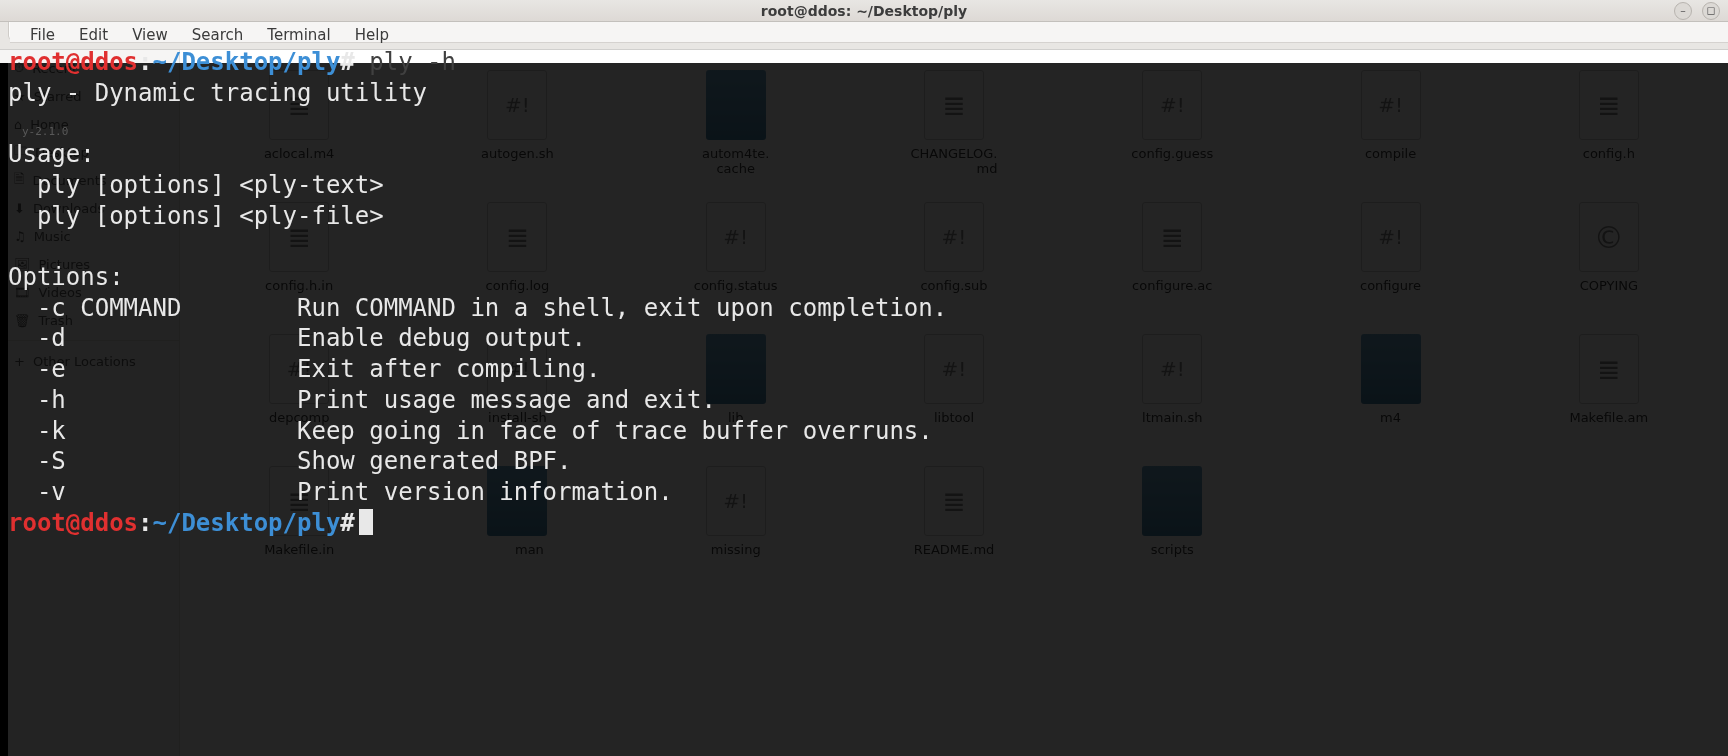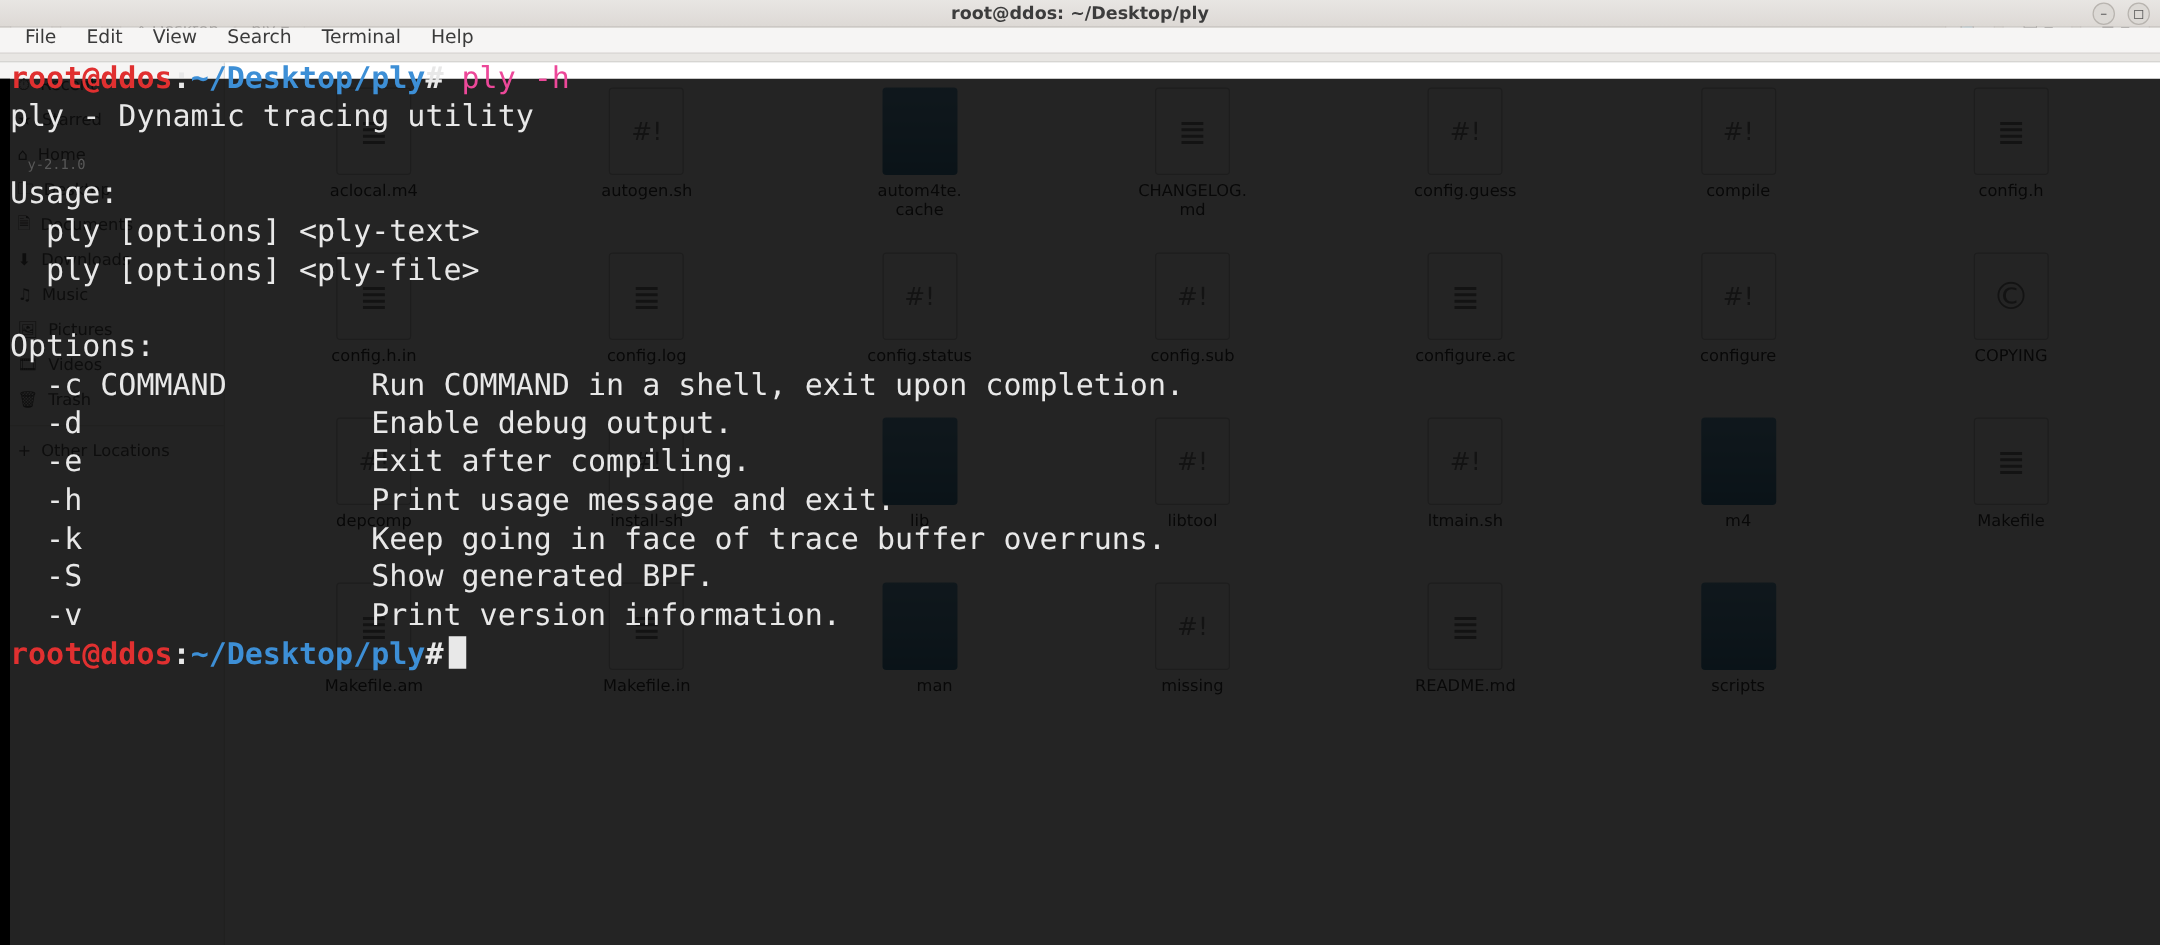--- a/index.html
+++ b/index.html
@@ -132,44 +132,45 @@
 .term-tc-btn {
   width: 18px; height: 18px; border-radius: 50%;
   background: #dcd9d5; border: 1px solid #b8b4af;
   display:flex; align-items:center; justify-content:center;
   font-size:11px; color:#555;
 }
 .term-menubar {
   height: 21px;
   background: #f6f5f4;
   border-bottom: 1px solid #d5d2cf;
-  display: flex; align-items: flex-end;
+  display: flex; align-items: flex-start;
   padding-left: 10px;
   gap: 4px;
+  margin-left: 10px;
 }
 .term-menu-item {
   padding: 4px 10px;
   font-size: 15px; color: #3b3b3b;
 }
 .term-body {
   background: rgba(10,10,10,0.0); 
   padding: 4px 8px 12px 8px;
   font-family: "DejaVu Sans Mono", "Liberation Mono", monospace;
   font-size: 24px;
   line-height: 1.28;
   color: #e8e8e8;
   position: relative;
 }
 .pr-user { color: #e03030; font-weight: bold; }
 .pr-at   { color: #e03030; font-weight: bold; }
 .pr-host { color: #e03030; font-weight: bold; }
 .pr-colon{ color: #e8e8e8; font-weight: bold; }
 .pr-path { color: #3d8fd6; font-weight: bold; }
 .pr-hash { color: #e8e8e8; font-weight: bold; }
-.cmd     { color: #ec4899; }
+.cmd     { color: #404040; }
 .cursor {
   display: inline-block;
   width: 14px; height: 26px;
   background: #e8e8e8;
   vertical-align: -4px;
   margin-left: 4px;
 }
 pre { font-family: inherit; white-space: pre; }
 
 .left-gutter {
@@ -257,21 +258,21 @@
           <div class="fm-file-icon script"></div>
           <div style="white-space: pre-line;">autogen.sh</div>
         </div>
         <div class="fm-file">
           <div class="fm-file-icon folder"></div>
           <div style="white-space: pre-line;">autom4te.
 cache</div>
         </div>
         <div class="fm-file">
           <div class="fm-file-icon text"></div>
-          <div style="white-space: pre-line;">CHANGELOG.
+          <div style="white-space: pre-line; text-align: right;">CHANGELOG.
 md</div>
         </div>
         <div class="fm-file">
           <div class="fm-file-icon script"></div>
           <div style="white-space: pre-line;">config.guess</div>
         </div>
         <div class="fm-file">
           <div class="fm-file-icon script"></div>
           <div style="white-space: pre-line;">compile</div>
         </div>
@@ -323,24 +324,20 @@
           <div class="fm-file-icon script"></div>
           <div style="white-space: pre-line;">libtool</div>
         </div>
         <div class="fm-file">
           <div class="fm-file-icon script"></div>
           <div style="white-space: pre-line;">ltmain.sh</div>
         </div>
         <div class="fm-file">
           <div class="fm-file-icon folder"></div>
           <div style="white-space: pre-line;">m4</div>
-        </div>
-        <div class="fm-file">
-          <div class="fm-file-icon text"></div>
-          <div style="white-space: pre-line;">Makefile</div>
         </div>
         <div class="fm-file">
           <div class="fm-file-icon text"></div>
           <div style="white-space: pre-line;">Makefile.am</div>
         </div>
         <div class="fm-file">
           <div class="fm-file-icon text"></div>
           <div style="white-space: pre-line;">Makefile.in</div>
         </div>
         <div class="fm-file">

